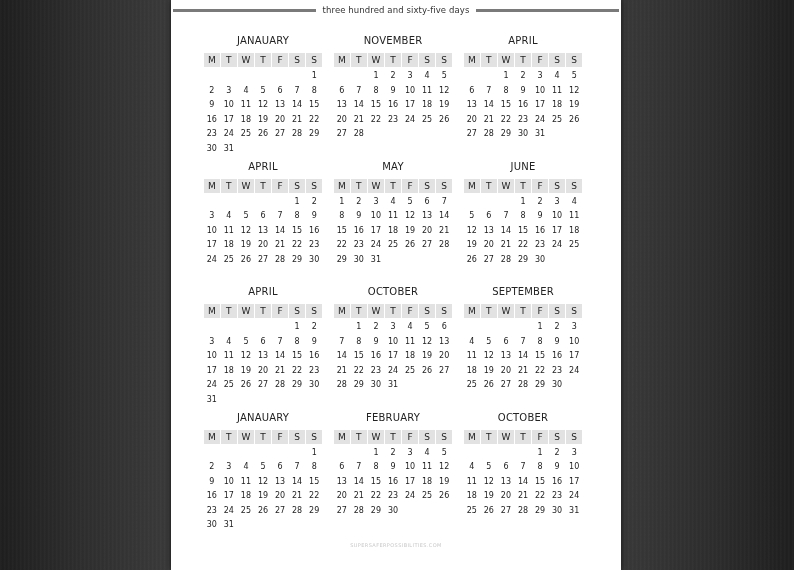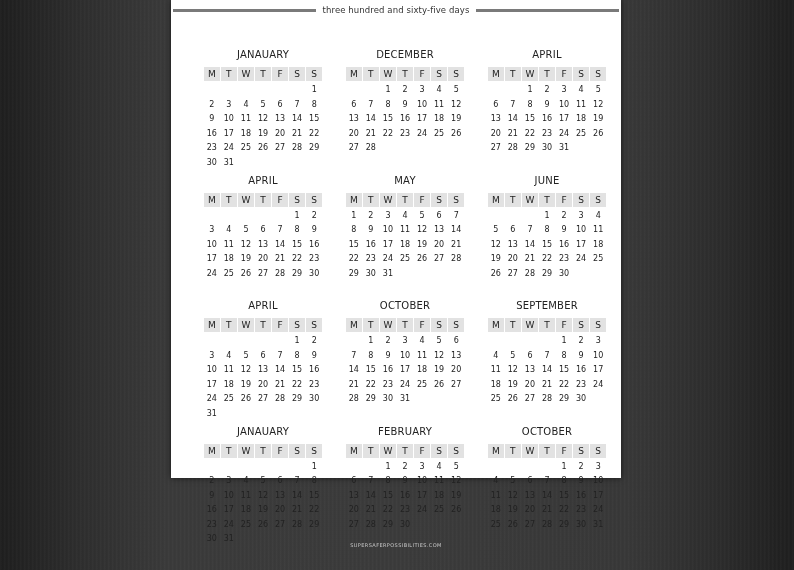--- a/index.html
+++ b/index.html
@@ -7,38 +7,38 @@
     width:794px; height:570px; overflow:hidden; position:relative;
     background: linear-gradient(90deg, #1f1f1f 0%, #2e2e2e 10%, #3a3a3a 21%, #3b3b3b 50%, #383838 79%, #2d2d2d 90%, #1f1f1f 100%);
     font-family: "DejaVu Sans", sans-serif;
   }
   .streaks {
     position:absolute; inset:0;
     background: repeating-linear-gradient(90deg, rgba(255,255,255,0.018) 0px, rgba(255,255,255,0.018) 1px, rgba(0,0,0,0.03) 2px, rgba(0,0,0,0) 4px);
     pointer-events:none;
   }
   .page {
-    position:absolute; left:171px; top:0; width:450px; height:478px;
+    position:absolute; left:171px; top:0; width:450px; height:570px;
     background:#ffffff;
     box-shadow: 0 0 6px rgba(0,0,0,0.6);
   }
   .title-line {
     position:absolute; left:2px; right:2px; top:3px; height:14px;
     display:flex; align-items:center;
   }
   .title-line .rule { flex:1; height:3px; background:#7a7a7a; }
   .title-line .title-text {
     padding:0 7px; font-size:8.5px; color:#333; white-space:nowrap;
     letter-spacing:0.1px;
   }
   .months {
-    position:absolute; left:33px; top:48px;
+    position:absolute; left:33px; top:34px;
     display:grid;
     grid-template-columns: repeat(3, 118px);
-    column-gap:24px;
+    column-gap:12px;
     grid-template-rows: repeat(4, 125.5px);
   }
   .month { position:relative; }
   .month-name {
     text-align:center; font-size:10px; color:#222; height:14px; line-height:14px;
     letter-spacing:0.2px;
   }
   .dow {
     display:grid; grid-template-columns: repeat(7, 1fr); column-gap:1.5px;
     margin-top:5px;
@@ -118,21 +118,21 @@
           <span>25</span>
           <span>26</span>
           <span>27</span>
           <span>28</span>
           <span>29</span>
           <span>30</span>
           <span>31</span>
         </div>
       </div>
       <div class="month">
-        <div class="month-name">DECEMBER</div>
+        <div class="month-name">NOVEMBER</div>
         <div class="dow">
           <span>M</span>
           <span>T</span>
           <span>W</span>
           <span>T</span>
           <span>F</span>
           <span>S</span>
           <span>S</span>
         </div>
         <div class="days">

